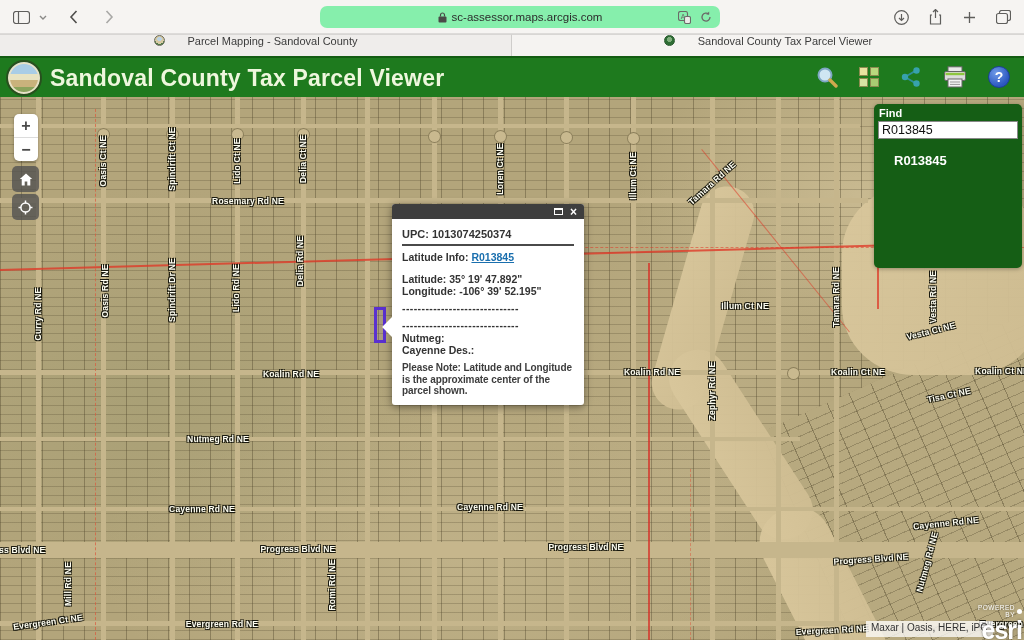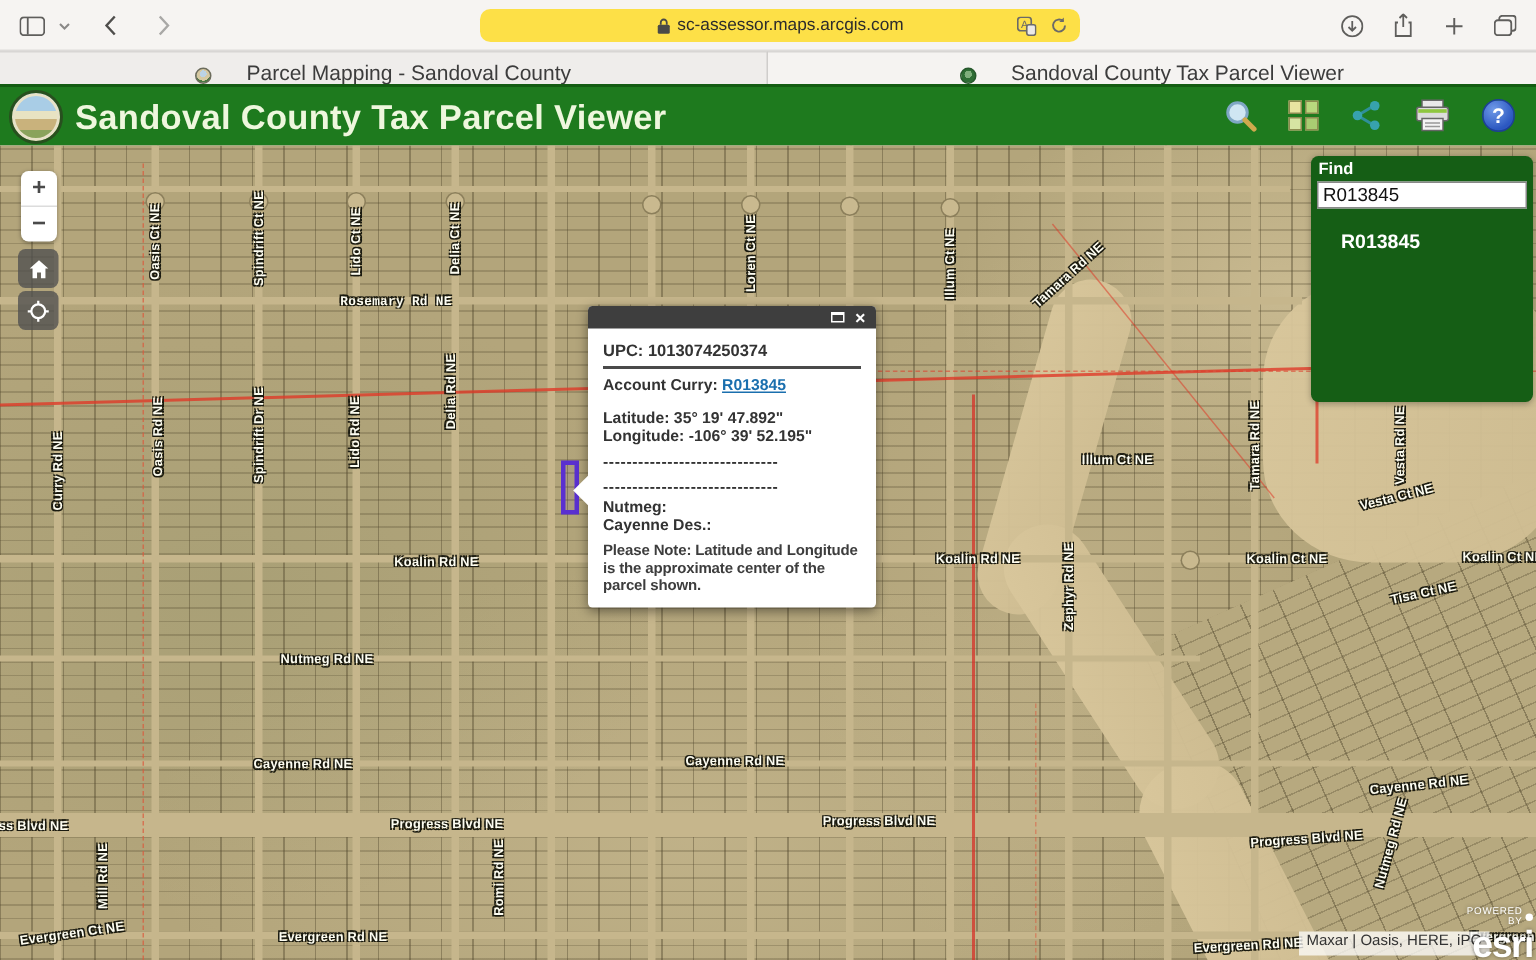--- a/index.html
+++ b/index.html
@@ -3,25 +3,25 @@
 <meta charset="utf-8">
 <style>
   * { margin:0; padding:0; box-sizing:border-box; }
   html,body { width:1024px; height:640px; overflow:hidden; font-family:"Liberation Sans", sans-serif; background:#f6f4f2; }
 
   
   .toolbar { position:absolute; left:0; top:0; width:1024px; height:34px; background:#f6f4f2; border-bottom:1px solid #dddbd9; }
   .tb-left { position:absolute; left:10px; top:0; height:34px; display:flex; align-items:center; gap:14px; }
   .tb-icon { display:inline-flex; align-items:center; justify-content:center; width:22px; height:22px; color:#5f5e5c; }
   .tb-right { position:absolute; right:10px; top:0; height:34px; display:flex; align-items:center; gap:12px; }
-  .url-pill { position:absolute; left:320px; top:6px; width:400px; height:22px; background:#fde047; border-radius:7px; display:flex; align-items:center; justify-content:center; gap:5px; font-size:11.5px; color:#2c2c2c; }
+  .url-pill { position:absolute; left:320px; top:6px; width:400px; height:22px; background:#86efac; border-radius:7px; display:flex; align-items:center; justify-content:center; gap:5px; font-size:11.5px; color:#2c2c2c; }
   .pill-side { position:absolute; right:8px; top:0; height:22px; display:flex; align-items:center; gap:9px; color:#6b6a68; }
 
   .tabbar { position:absolute; left:0; top:34px; width:1024px; height:22px; background:#e6e4e2; display:flex; }
-  .tab { width:512px; height:22px; display:flex; align-items:flex-end; justify-content:center; gap:23px; font-size:14px; color:#3c3c3c; }
+  .tab { width:512px; height:22px; display:flex; align-items:flex-start; justify-content:center; gap:23px; font-size:11px; color:#3c3c3c; }
   .tab1 { background:#efedeb; border-right:1px solid #cfcdcb; border-top:1px solid #d8d6d4;}
   .tab2 { background:#f5f3f1; border-top:1px solid #d8d6d4;}
   .fav1 { width:11px; height:11px; border-radius:50%; background:radial-gradient(circle at 50% 35%, #bcd3e4 0 30%, #d6c9a2 31% 62%, #4c7a44 63%); border:1px solid #6c6c5c; }
   .fav2 { width:11px; height:11px; border-radius:50%; background:radial-gradient(circle at 50% 40%, #7fae7c 0 35%, #2e6d34 36%); border:1px solid #27582c; }
 
   
   .appbar { position:absolute; left:0; top:56px; width:1024px; height:41px; background:#1e7a1e; border-top:2px solid #135c12; }
   .seal { position:absolute; left:6px; top:2px; width:36px; height:36px; border-radius:50%; border:2px solid #28501f; background:linear-gradient(#a9cde6 0 38%, #e8e3c2 38% 55%, #c9b27c 55% 78%, #8aa35c 78%); box-shadow:inset 0 0 0 2px #e7e2c8; }
   .app-title { position:absolute; left:50px; top:7px; font-size:23px; font-weight:bold; color:#eef7dd; letter-spacing:.2px; }
   .appbar-icons { position:absolute; right:14px; top:8px; display:flex; gap:21px; align-items:center; }
@@ -279,21 +279,21 @@
   <div class="red r2"></div>
   <div class="red r3"></div>
   <div class="red r4"></div>
   <div class="red r5"></div>
   <div class="red r6"></div>
   <div class="red r7"></div>
 
   <div class="parcel-sel"></div>
 
   <div id="labels">
-      <span class="lbl" style="left: 264px; top: 104px; transform: translate(-50%, -50%) rotate(0deg); font-family: Liberation Mono, monospace;">Rosemary Rd NE</span>
+      <span class="lbl" style="left: 248px; top: 104px; transform: translate(-50%, -50%) rotate(0deg);">Rosemary Rd NE</span>
       <span class="lbl" style="left: 291px; top: 277px; transform: translate(-50%, -50%) rotate(0deg);">Koalin Rd NE</span>
       <span class="lbl" style="left: 652px; top: 275px; transform: translate(-50%, -50%) rotate(0deg);">Koalin Rd NE</span>
       <span class="lbl" style="left: 858px; top: 275px; transform: translate(-50%, -50%) rotate(0deg);">Koalin Ct NE</span>
       <span class="lbl" style="left: 1002px; top: 274px; transform: translate(-50%, -50%) rotate(0deg);">Koalin Ct NE</span>
       <span class="lbl" style="left: 745px; top: 209px; transform: translate(-50%, -50%) rotate(0deg);">Illum Ct NE</span>
       <span class="lbl" style="left: 218px; top: 342px; transform: translate(-50%, -50%) rotate(0deg);">Nutmeg Rd NE</span>
       <span class="lbl" style="left: 202px; top: 412px; transform: translate(-50%, -50%) rotate(0deg);">Cayenne Rd NE</span>
       <span class="lbl" style="left: 490px; top: 410px; transform: translate(-50%, -50%) rotate(0deg);">Cayenne Rd NE</span>
       <span class="lbl" style="left: 946px; top: 426px; transform: translate(-50%, -50%) rotate(-6deg);">Cayenne Rd NE</span>
       <span class="lbl" style="left: 8px; top: 453px; transform: translate(-50%, -50%) rotate(0deg);">Progress Blvd NE</span>
@@ -358,21 +358,21 @@
   <div class="popup">
     <div class="p-ptr"></div>
     <div class="p-bar">
       <span class="p-max"></span>
       <span class="p-x">×</span>
     </div>
     <div class="p-body">
       <div class="p-upc">UPC: 1013074250374</div>
       <hr class="p-hr">
       <div class="p-acct">
-        <span>Account Curry:</span>
+        <span>Latitude Info:</span>
         <a class="p-link" href="#">R013845</a>
       </div>
       <div>Latitude: 35° 19' 47.892"</div>
       <div>Longitude: -106° 39' 52.195"</div>
       <div class="p-sep">------------------------------</div>
       <div class="p-sep p-sep2">------------------------------</div>
       <div>Nutmeg:</div>
       <div>Cayenne Des.:</div>
       <div class="p-note">Please Note: Latitude and Longitude is the approximate center of the parcel shown.</div>
     </div>

